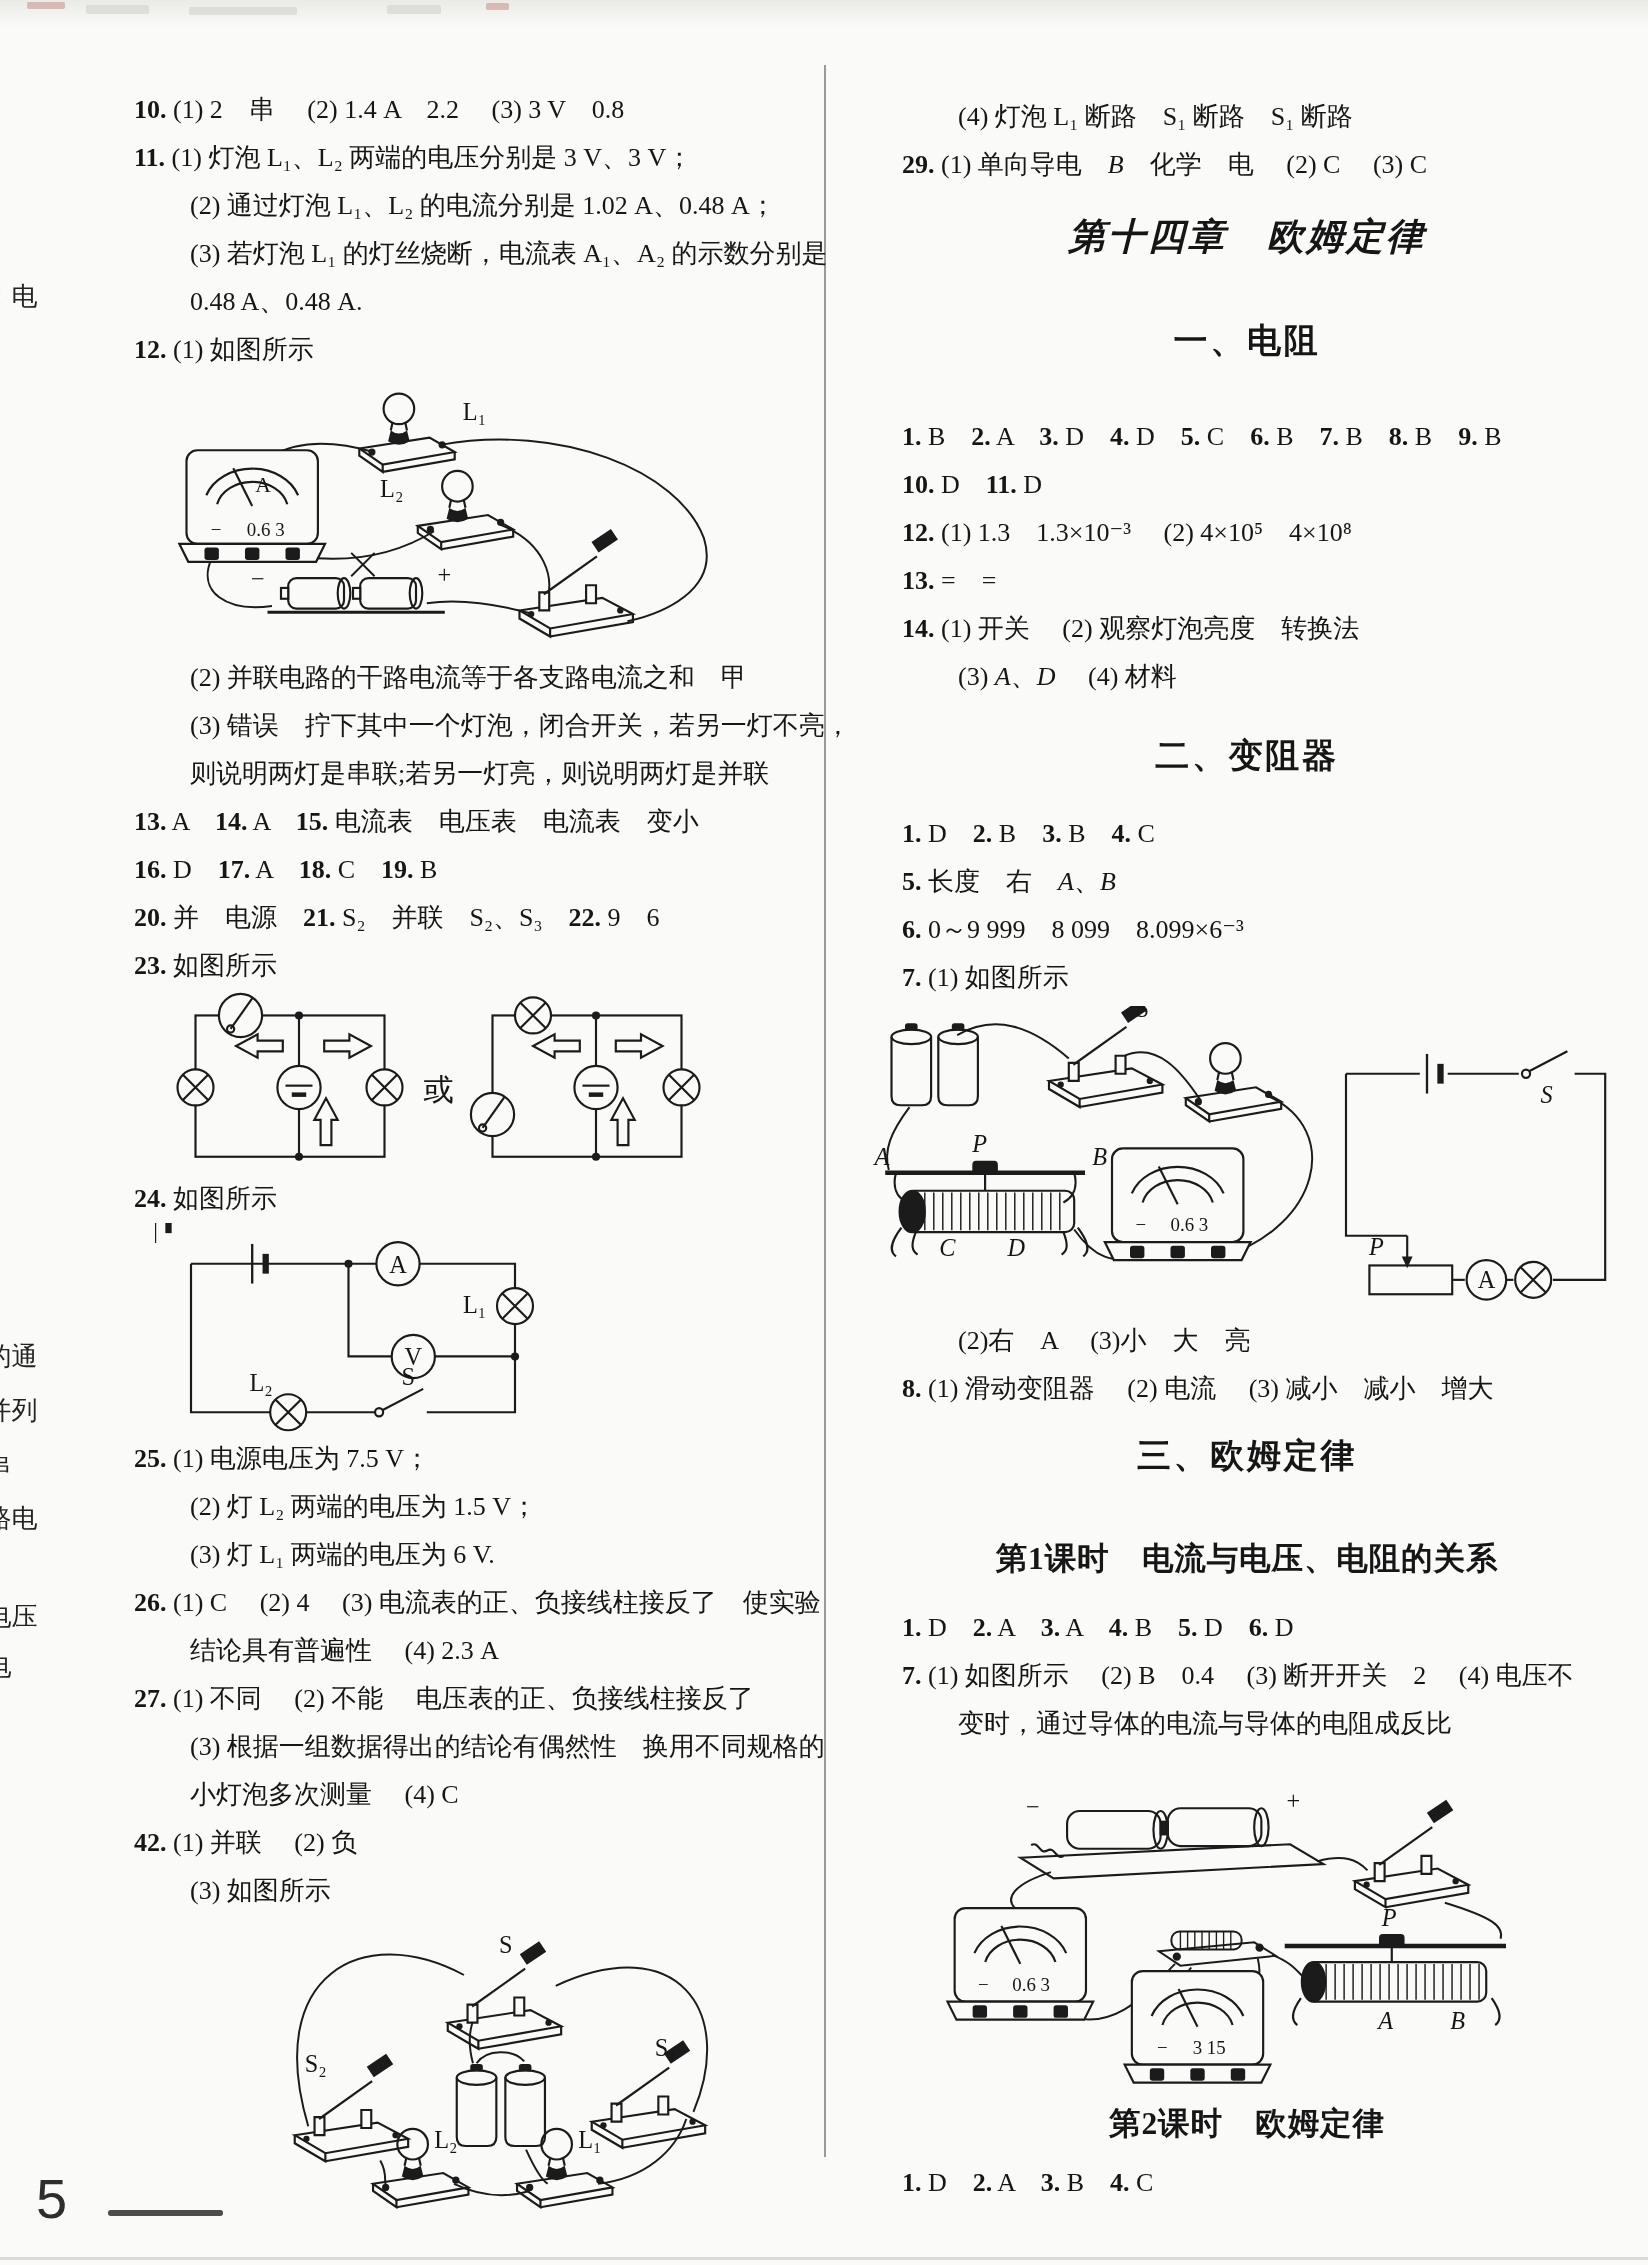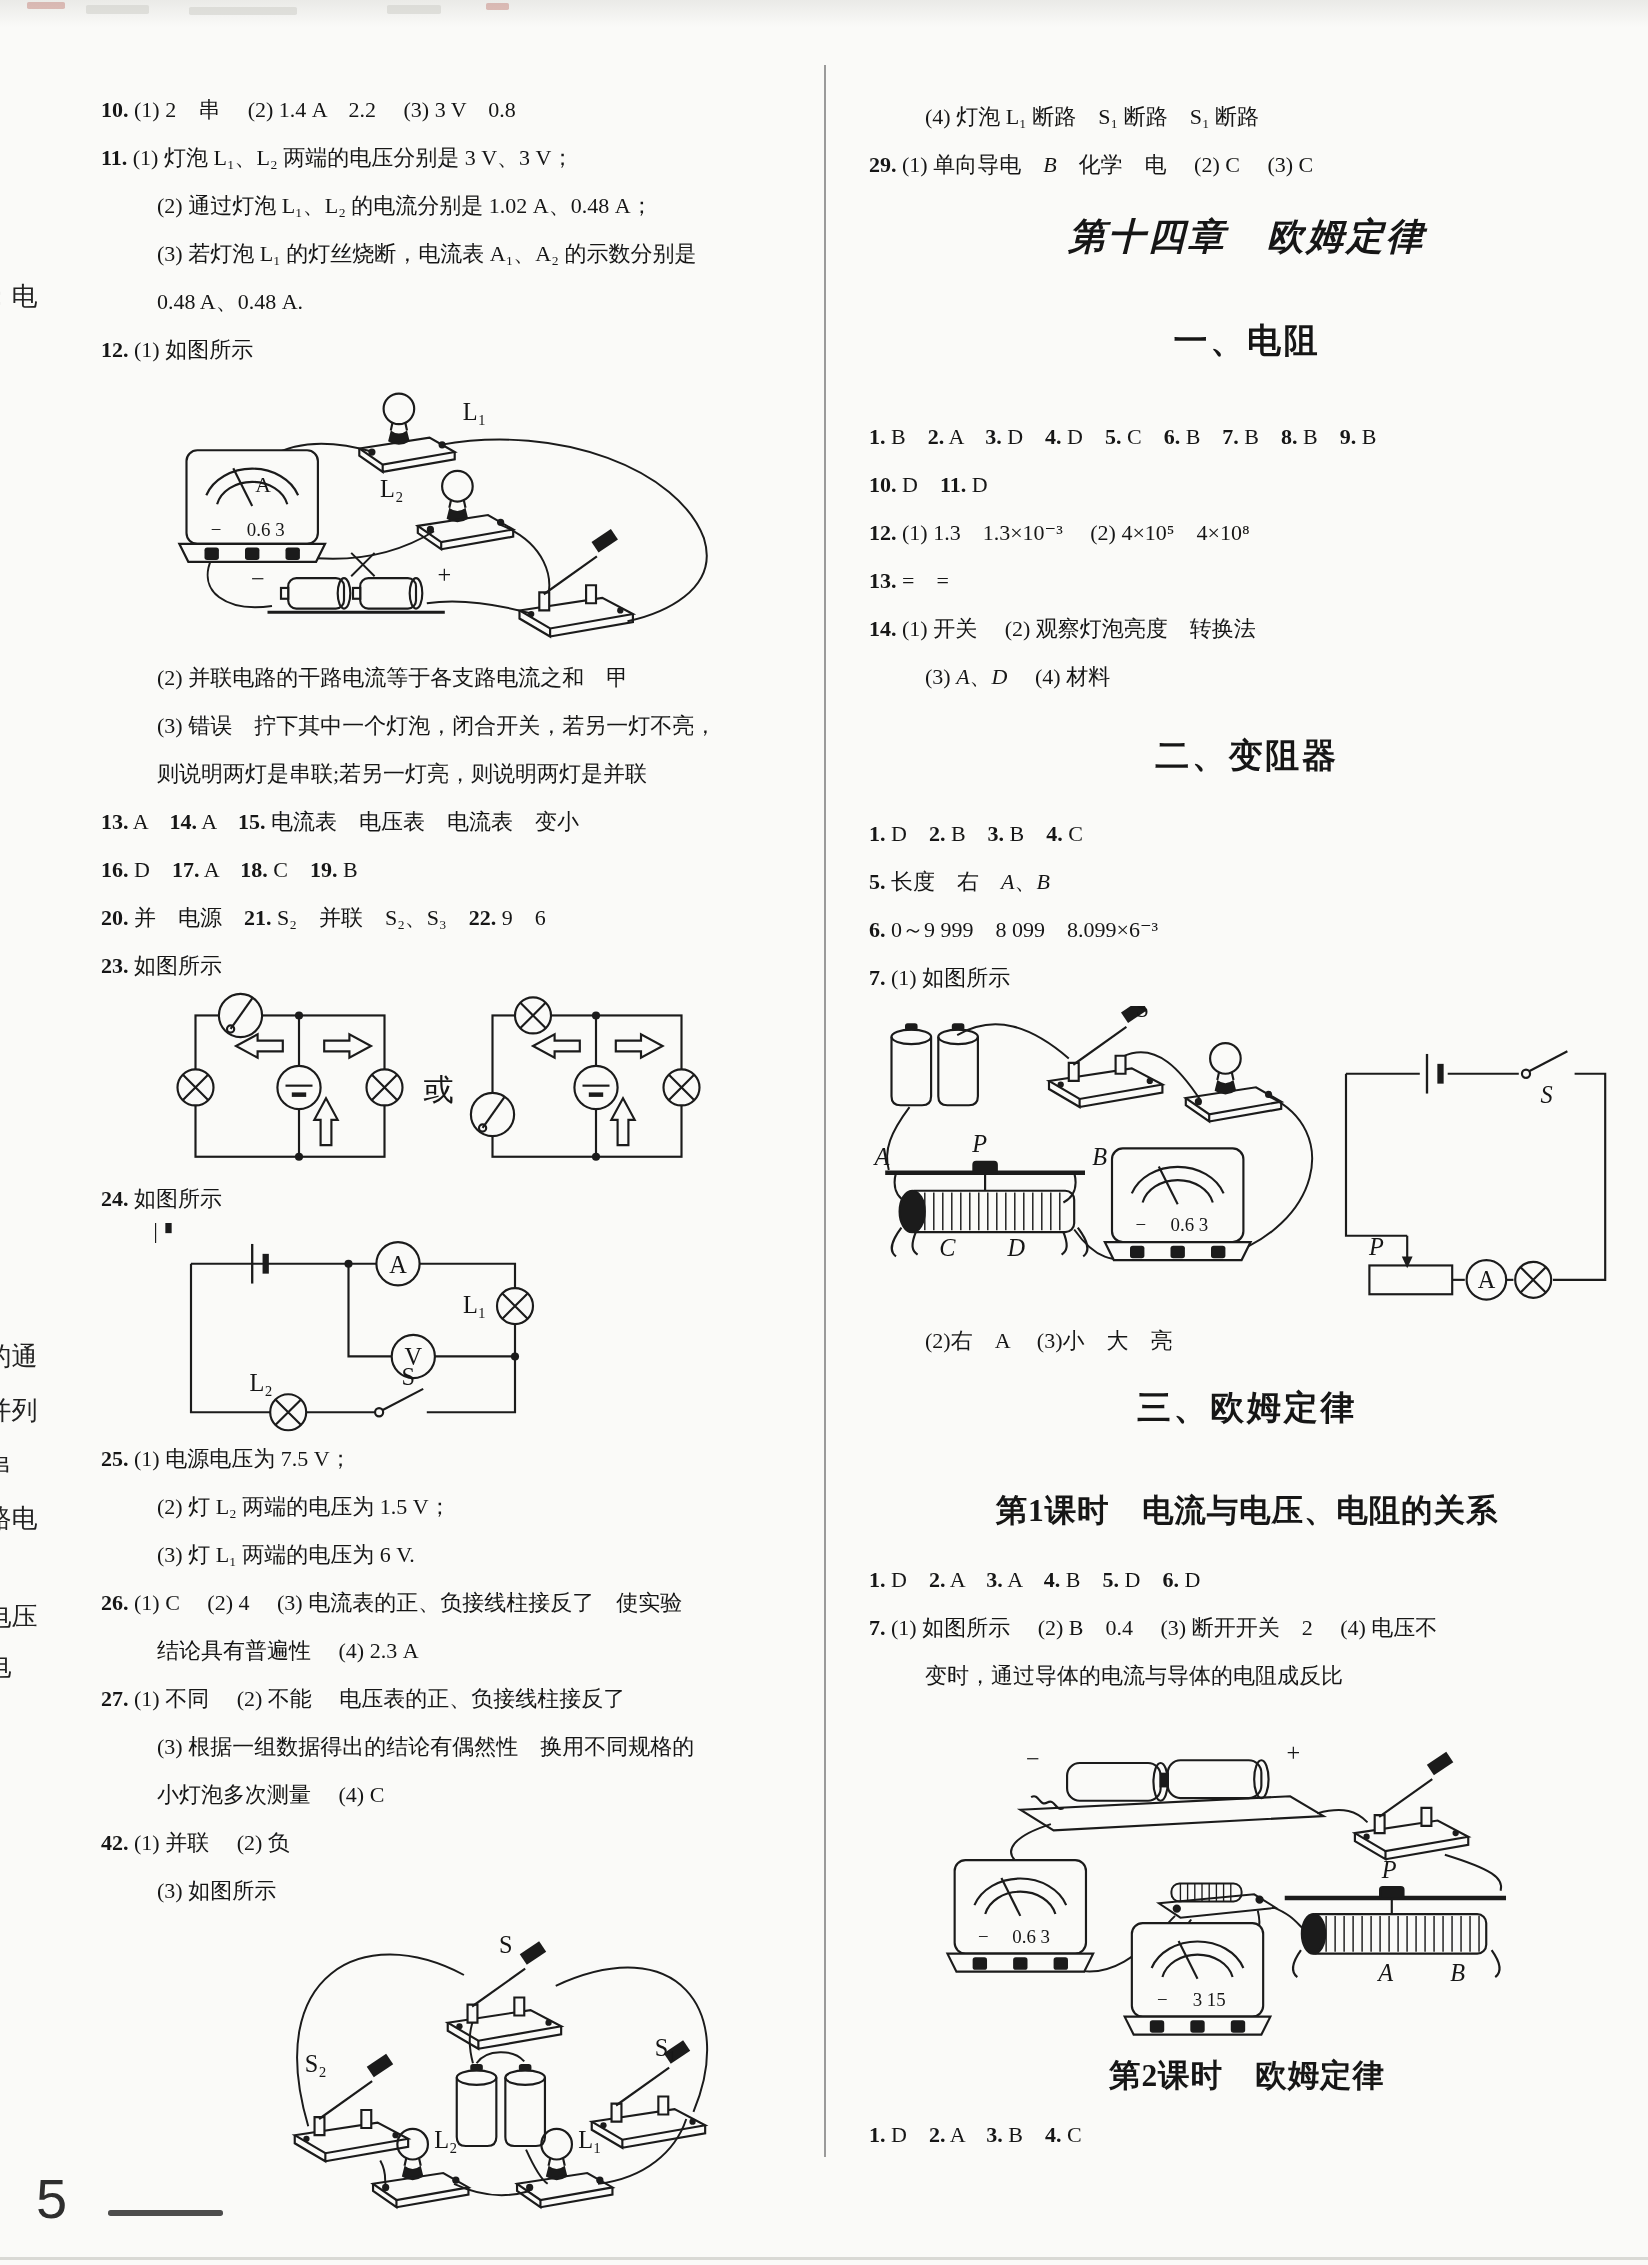--- a/index.html
+++ b/index.html
@@ -9,21 +9,21 @@
   .topstrip{position:absolute;top:0;left:0;width:100%;height:27px;
             background:linear-gradient(180deg,#eaeae7,rgba(250,250,248,0));}
   .sm{position:absolute;border-radius:1.8px;background:#cdcdc8;opacity:.55;}
   .smr{position:absolute;border-radius:1.8px;background:#c07a70;opacity:.45;}
   .botedge{position:absolute;left:0;top:2257px;width:100%;height:2.7px;background:#d9d9d5;}
   .divider{position:absolute;left:824px;top:65px;width:1.8px;height:2092px;background:#9a9a9a;}
   
   .col{position:absolute;top:0;}
   .col-left{left:101px;width:702px;padding-top:86px;}
   .col-right{left:869px;width:756px;padding-top:93px;}
-  .ln{font-size:22px;line-height:48px;white-space:nowrap;}
+  .ln{font-size:26px;line-height:48px;white-space:nowrap;margin-left:33px;}
   .ln b{font-weight:700;}
   .ln i{font-style:italic;}
   .ind{padding-left:56px;}
   .chapter{font-size:37px;line-height:50px;font-weight:700;text-align:center;letter-spacing:2.7px;margin:23.4px 0 0 0;font-style:italic;}
   .section{font-size:34px;line-height:45px;font-weight:700;text-align:center;letter-spacing:2.7px;}
   .sec1{margin:56px 0 50px 0;}
   .sec2{margin:32px 0 32px 0;}
   .sec3{margin:20px 0 6px 0;}
   .lesson{font-size:31.5px;line-height:45px;font-weight:700;text-align:center;letter-spacing:0.9px;}
   .les1{margin:58px 0 23.4px 0;}
@@ -339,20 +339,21 @@
       <circle cx="730" cy="75" r="4.5" fill="#fafaf8" stroke="#1b1b1b" stroke-width="2.4"></circle>
       <text x="746" y="108" class="st it">S</text>
       <path d="M592,278 L598,291 L604,278 Z" fill="#1b1b1b"></path>
       <text x="572" y="276" class="st it" text-anchor="end">P</text>
       <circle cx="686" cy="304" r="22" fill="#fafaf8" stroke="#1b1b1b" stroke-width="2.4"></circle>
       <text x="686" y="313" class="st" text-anchor="middle">A</text>
       <use href="#d-slamp" transform="translate(738,304)"></use>
     </svg>
 
     <div class="ln ind"><span>(2)右　A　 (3)小　大　亮</span></div>
+    <div class="ln"><b>8.</b><span> (1) 滑动变阻器　 (2) 电流　 (3) 减小　减小　增大</span></div>
 
     <div class="section sec3">三、欧姆定律</div>
     <div class="lesson les1">第1课时　电流与电压、电阻的关系</div>
 
     <div class="ln"><b>1.</b><span> D　</span><b>2.</b><span> A　</span><b>3.</b><span> A　</span><b>4.</b><span> B　</span><b>5.</b><span> D　</span><b>6.</b><span> D</span></div>
     <div class="ln"><b>7.</b><span> (1) 如图所示　 (2) B　0.4　 (3) 断开开关　2　 (4) 电压不</span></div>
     <div class="ln ind"><span>变时，通过导体的电流与导体的电阻成反比</span></div>
 
     <svg class="fig fig6" width="621" height="331" viewBox="0 0 690 368">
       <g stroke="#1b1b1b" fill="none" stroke-width="2.2">

